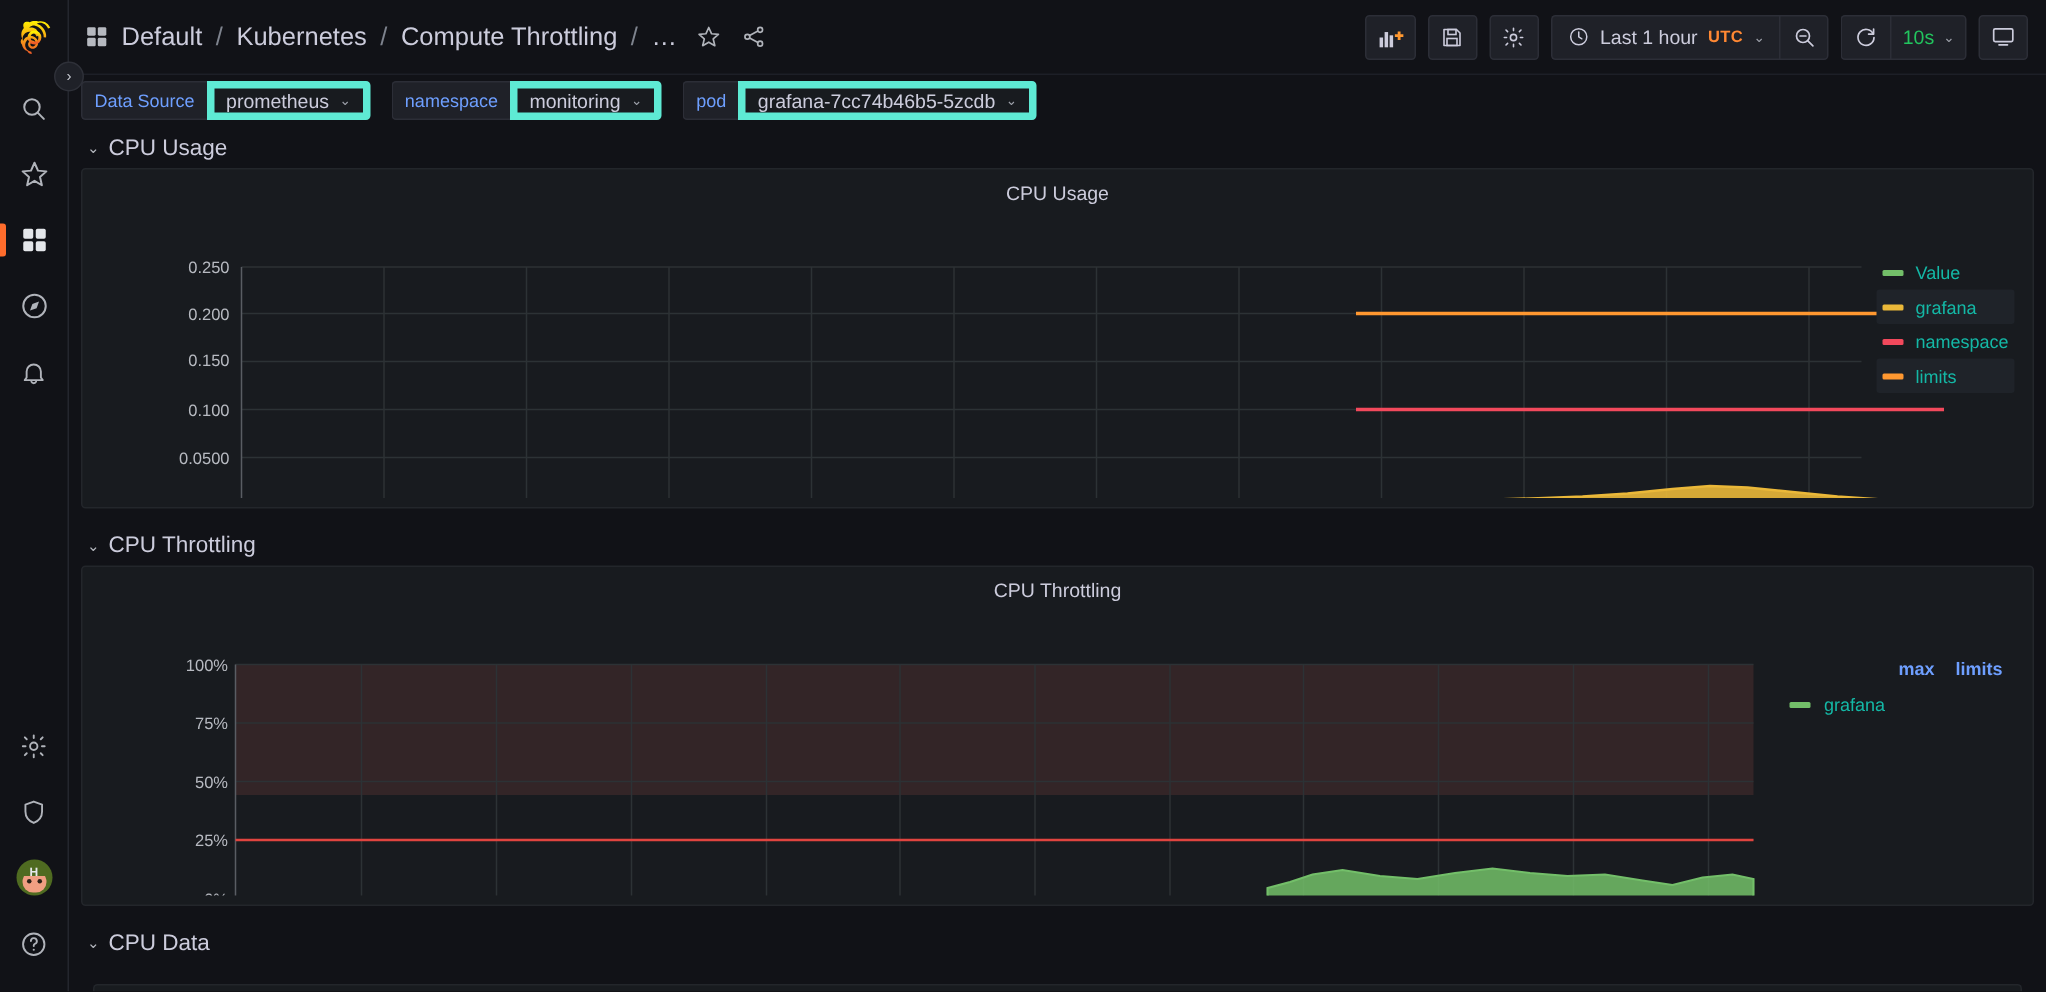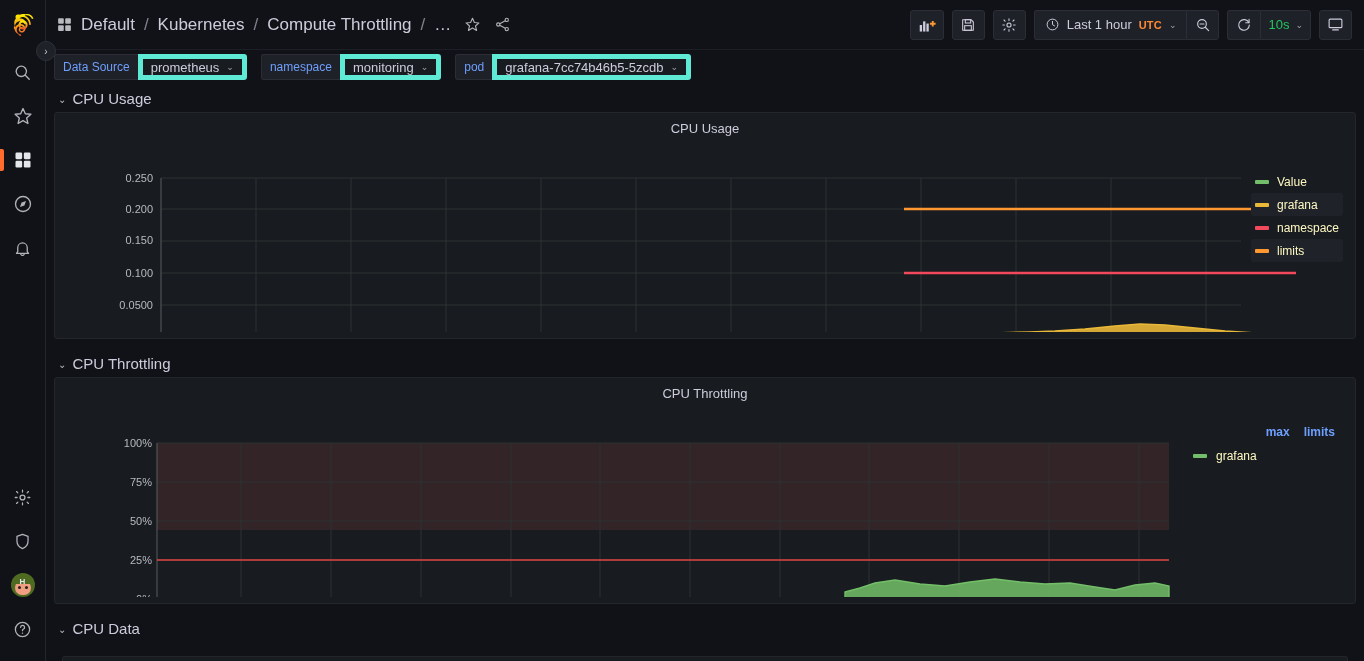--- a/index.html
+++ b/index.html
@@ -138,21 +138,21 @@
 
   svg { display: block; }
   .axis-text { fill: #b7bac1; font-size: 11px; font-family: "Liberation Sans", sans-serif; }
   .grid-line { stroke: #2c3235; stroke-width: 1; }
   .axis-line { stroke: #595d63; stroke-width: 1; }
 
   .legend-v { position: absolute; }
   .lg-item { display: flex; align-items: center; gap: 8px; height: 23px; padding: 0 6px 0 4px; }
   .lg-item.hl { background: #1f2329; border-radius: 2px; }
   .lg-swatch { width: 14px; height: 4px; border-radius: 1px; flex: 0 0 14px; }
-  .lg-label { font-size: 12px; color: #fef9c3; }
+  .lg-label { font-size: 12px; color: #14b8a6; }
 
   .legend-tbl { position: absolute; }
   .lg-head { display: flex; justify-content: flex-end; gap: 14px; padding-right: 8px; height: 20px; }
   .lg-head span { font-size: 12px; color: #6e9fff; font-weight: 600; }
   .lg-row { display: flex; align-items: center; gap: 9px; height: 22px; padding-left: 10px; }
 
   .footer-peek { position: relative; height: 30px; }
   .quota-peek {
     position: absolute; top: 14px; left: 8px; right: 8px; height: 16px;
     background: #181b1f; border: 1px solid #23262b; border-bottom: none;
@@ -504,21 +504,21 @@
             <text class="axis-text" x="545" y="214" text-anchor="middle">16:00</text>
             <text class="axis-text" x="635" y="214" text-anchor="middle">16:05</text>
             <text class="axis-text" x="725" y="214" text-anchor="middle">16:10</text>
             <text class="axis-text" x="814" y="214" text-anchor="middle">16:15</text>
             <text class="axis-text" x="904" y="214" text-anchor="middle">16:20</text>
             <text class="axis-text" x="994" y="214" text-anchor="middle">16:25</text>
             <text class="axis-text" x="1084" y="214" text-anchor="middle">16:30</text>
           </g>
         </svg>
 
-        <div class="legend-tbl" style="left:1128px; top:23px; width:160px;">
+        <div class="legend-tbl" style="left:1128px; top:37px; width:160px;">
           <div class="lg-head">
             <span>max</span>
             <span>limits</span>
           </div>
           <div class="lg-row">
             <span class="lg-swatch" style="background:#73bf69"></span>
             <span class="lg-label">grafana</span>
           </div>
         </div>
       </div>

